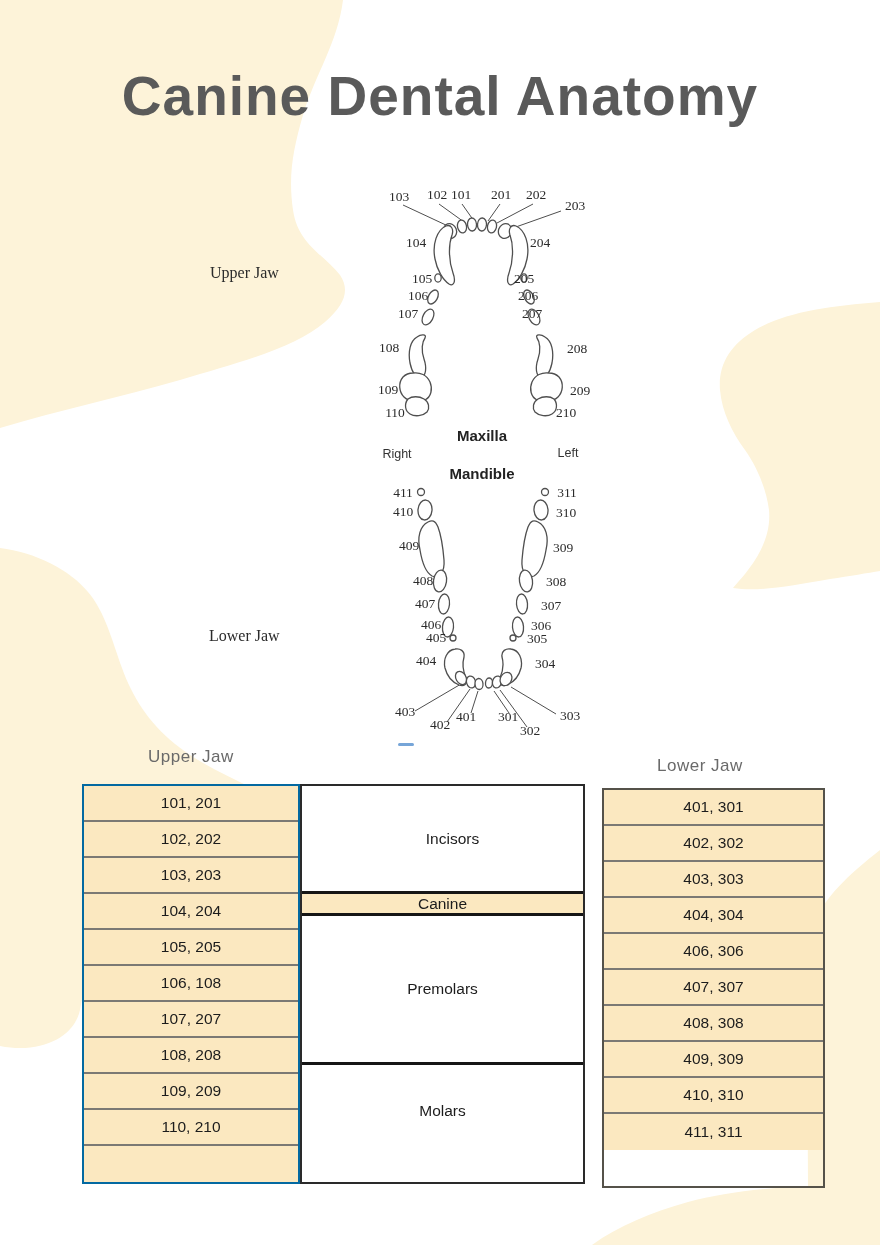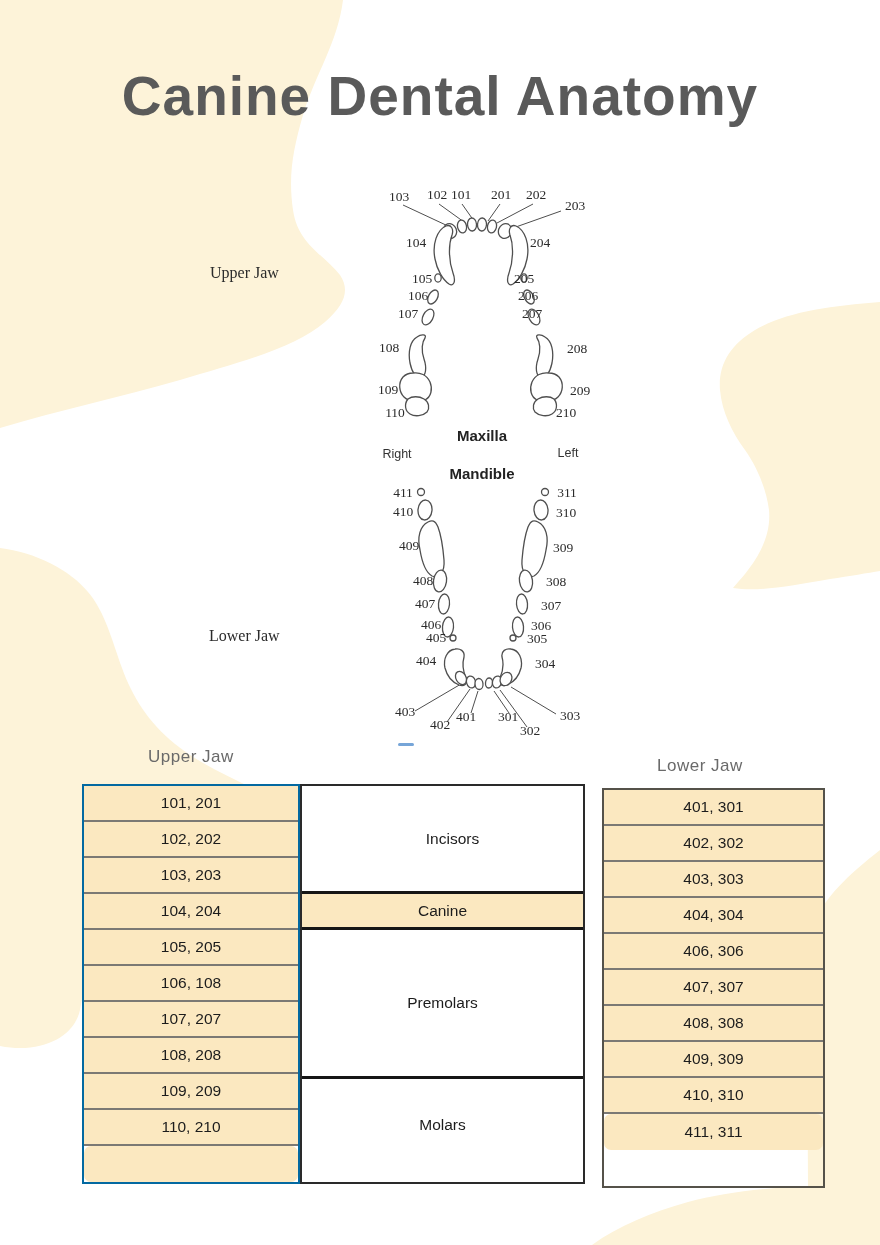--- a/index.html
+++ b/index.html
@@ -27,27 +27,27 @@
   .jaw-header.lower{left:657px;top:756px;}
   .tbl-col{position:absolute;z-index:2;box-sizing:border-box;background:transparent;}
   .tbl-col.left{left:82px;top:784px;width:218px;height:400px;border:2px solid #0369a1;}
   .tbl-col.right{left:585px;top:788px;width:223px;height:400px;border:2px solid #55524a;margin-left:17px;}
   .tbl-col.mid{left:300px;top:784px;width:285px;height:400px;border:2px solid #2a2a2a;background:#ffffff;}
   .row{
     box-sizing:border-box;height:36px;background:#fbe8c0;border-bottom:2px solid #7b7974;
     display:flex;align-items:center;justify-content:center;
     font-size:15.5px;color:#1c1c1c;
   }
-  .row:last-child{border-bottom:none;border-radius:7px;}
+  .row:last-child{border-bottom:none;}
   .cat-cell{
     box-sizing:border-box;display:flex;align-items:center;justify-content:center;
     font-size:15.5px;color:#1c1c1c;border-bottom:3px solid #161616;background:#ffffff;
   }
   .cat-cell.incisors{height:108px;padding-left:20px;}
-  .cat-cell.canine{height:36px;background:#fbe8c0;}
+  .cat-cell.canine{height:22px;background:#fbe8c0;}
   .cat-cell.premolars{height:149px;}
   .cat-cell.molars{height:91px;border-bottom:none;}
 </style>
 </head>
 <body>
 
 <svg id="blob-layer" viewBox="0 0 880 1245" xmlns="http://www.w3.org/2000/svg">
   <path fill="#fdf3d9" d="M0,0 H343 C338,42 315,75 303,115 C293,150 288,175 293,210 C298,245 325,255 340,275 C350,290 345,305 325,322 C295,348 240,362 180,380 C120,397 60,410 0,428 Z"></path>
   <path fill="#fdf3d9" d="M0,548 C35,552 70,570 88,592 C105,612 112,640 122,668 C132,696 148,722 175,744 C200,764 228,776 252,788 C252,800 240,815 200,830 C160,845 110,852 88,872 C78,930 88,975 80,1010 C74,1038 40,1054 0,1046 Z"></path>
   <path fill="#fdf3d9" d="M880,302 C830,306 785,312 755,330 C730,345 718,365 720,390 C722,412 732,432 745,450 C757,467 766,488 769,510 C771,532 762,552 748,570 C742,578 736,584 733,588 C758,592 790,586 830,579 C850,576 868,573 880,571 Z"></path>

